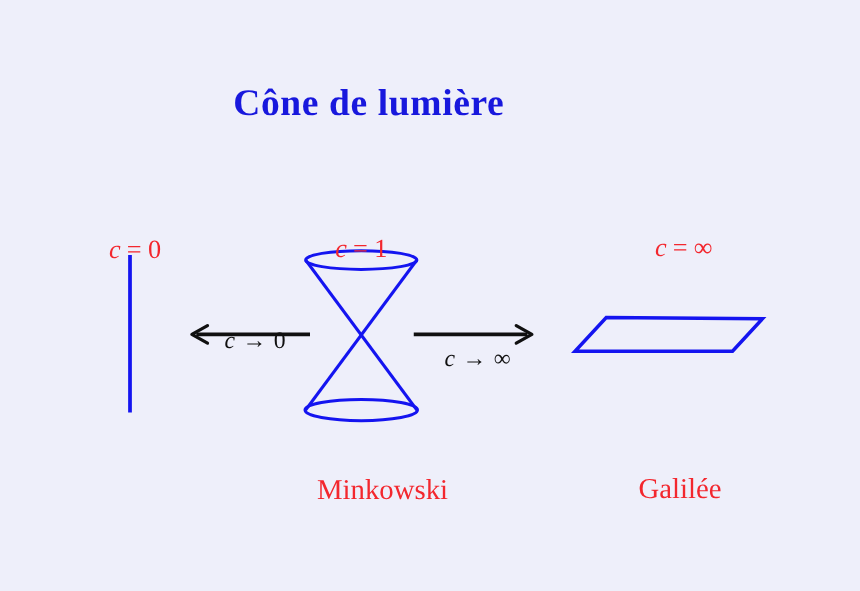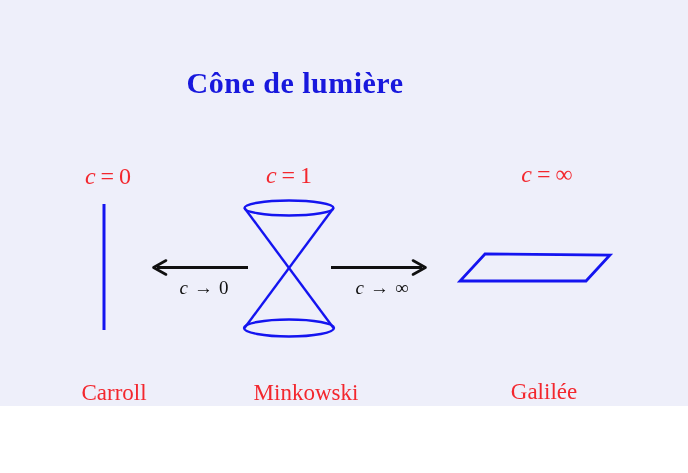--- a/index.html
+++ b/index.html
@@ -1,38 +1,39 @@
 <!DOCTYPE html>
 <html style="--background: #eeeffa; --shape-blue: #1414f0; --title-blue: #1818dd; --label-red: #f3272e; --arrow-black: #101010;"><head>
 <meta charset="utf-8">
 <style>
   html, body { margin: 0; padding: 0; }
   .stage {
     position: relative;
     width: 688px;
-    height: 406px;
+    height: 473px;
     background: var(--background, #eeeffa);
     font-family: "Liberation Serif", "DejaVu Serif", serif;
     overflow: hidden;
   }
   .abs {
     position: absolute;
     transform: translate(-50%, -50%);
     white-space: nowrap;
     line-height: 1;
   }
   .title {
     color: var(--title-blue, #1818dd);
     font-weight: bold;
     font-size: 30px;
     letter-spacing: 0.5px;
   }
   .eq {
     color: var(--label-red, #f3272e);
-    font-size: 24px;
+    font-size: 21px;
+    margin-top: 24px;
   }
   .eq .var { font-style: italic; }
   .eq .rel { margin: 0 5px; }
   .trans {
     color: var(--arrow-black, #101010);
     font-size: 19px;
   }
   .trans .rel { margin: 0 6px; }
   .model {
     color: var(--label-red, #f3272e);
@@ -84,25 +85,24 @@
   </div>
 
   <div class="abs eq" style="left:289px; top:175px;text-align:right;">
     <span class="var">c</span><span class="rel">=</span><span class="val">1</span>
   </div>
 
   <div class="abs eq" style="left:547px; top:174px;">
     <span class="var">c</span><span class="rel">=</span><span class="val">∞</span>
   </div>
 
-  <div class="abs trans" style="left:204px; top:287px;">
+  <div class="abs trans" style="left:204px; top:273px;">
     <span class="var" style="font-style:italic">c</span><span class="rel">→</span><span class="val">0</span>
   </div>
 
   <div class="abs trans" style="left:382px; top:287px;">
     <span class="var" style="font-style:italic">c</span><span class="rel">→</span><span class="val">∞</span>
   </div>
 
-  <div class="abs model" style="left:114px; top:392px;">Carroll</div>
   <div class="abs model" style="left:544px; top:391px;">Galilée</div>
   <div class="abs model" style="left:306px; top:392px;">Minkowski</div>
 
 </div>
 
 </body></html>

